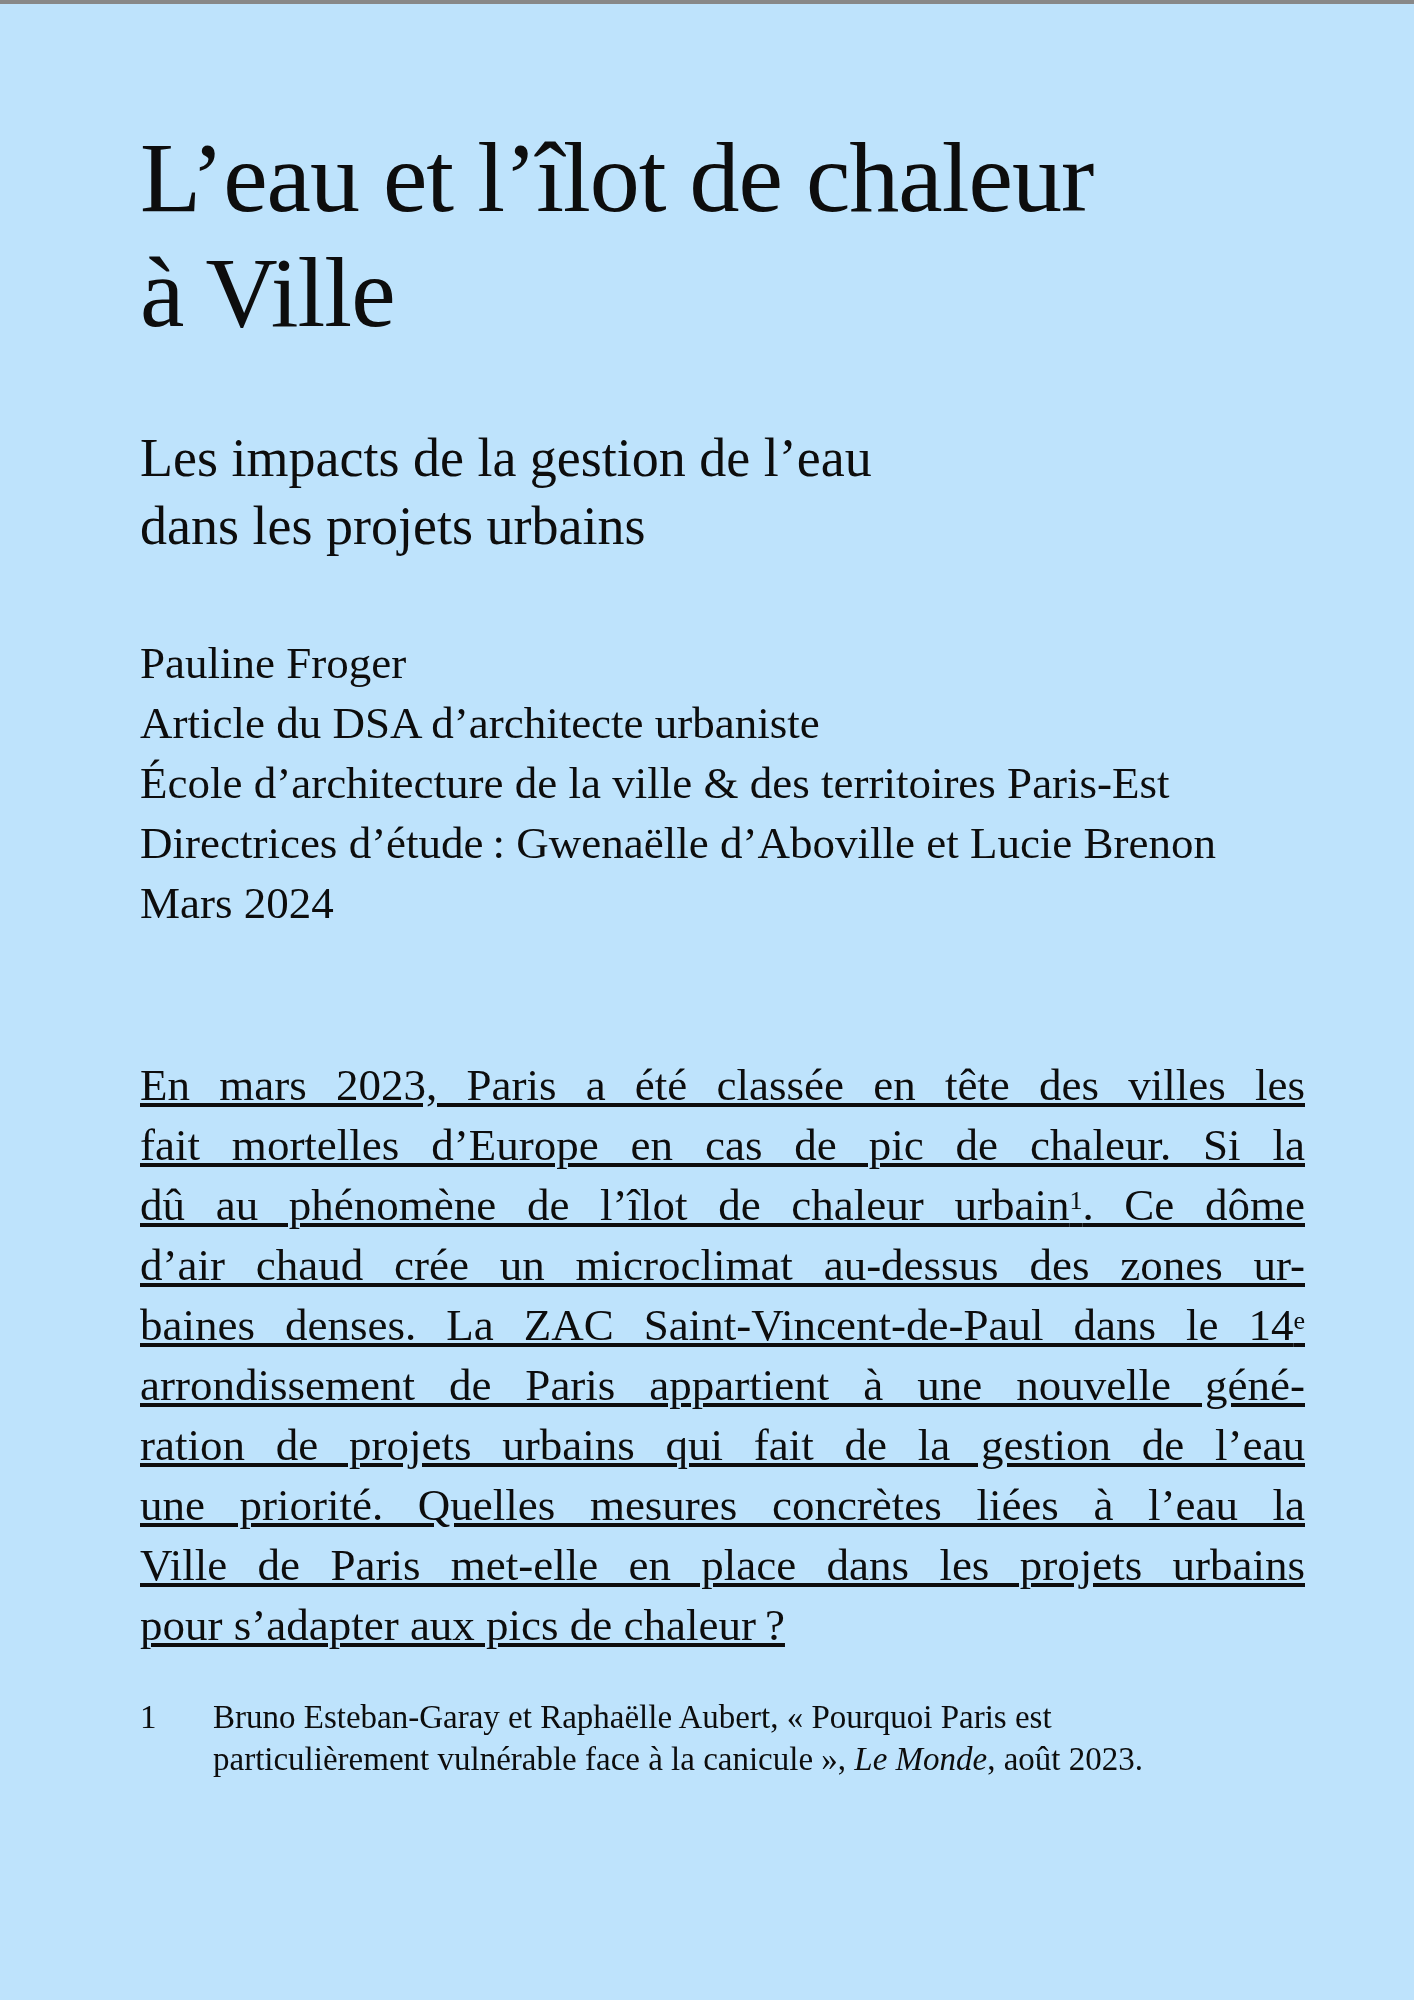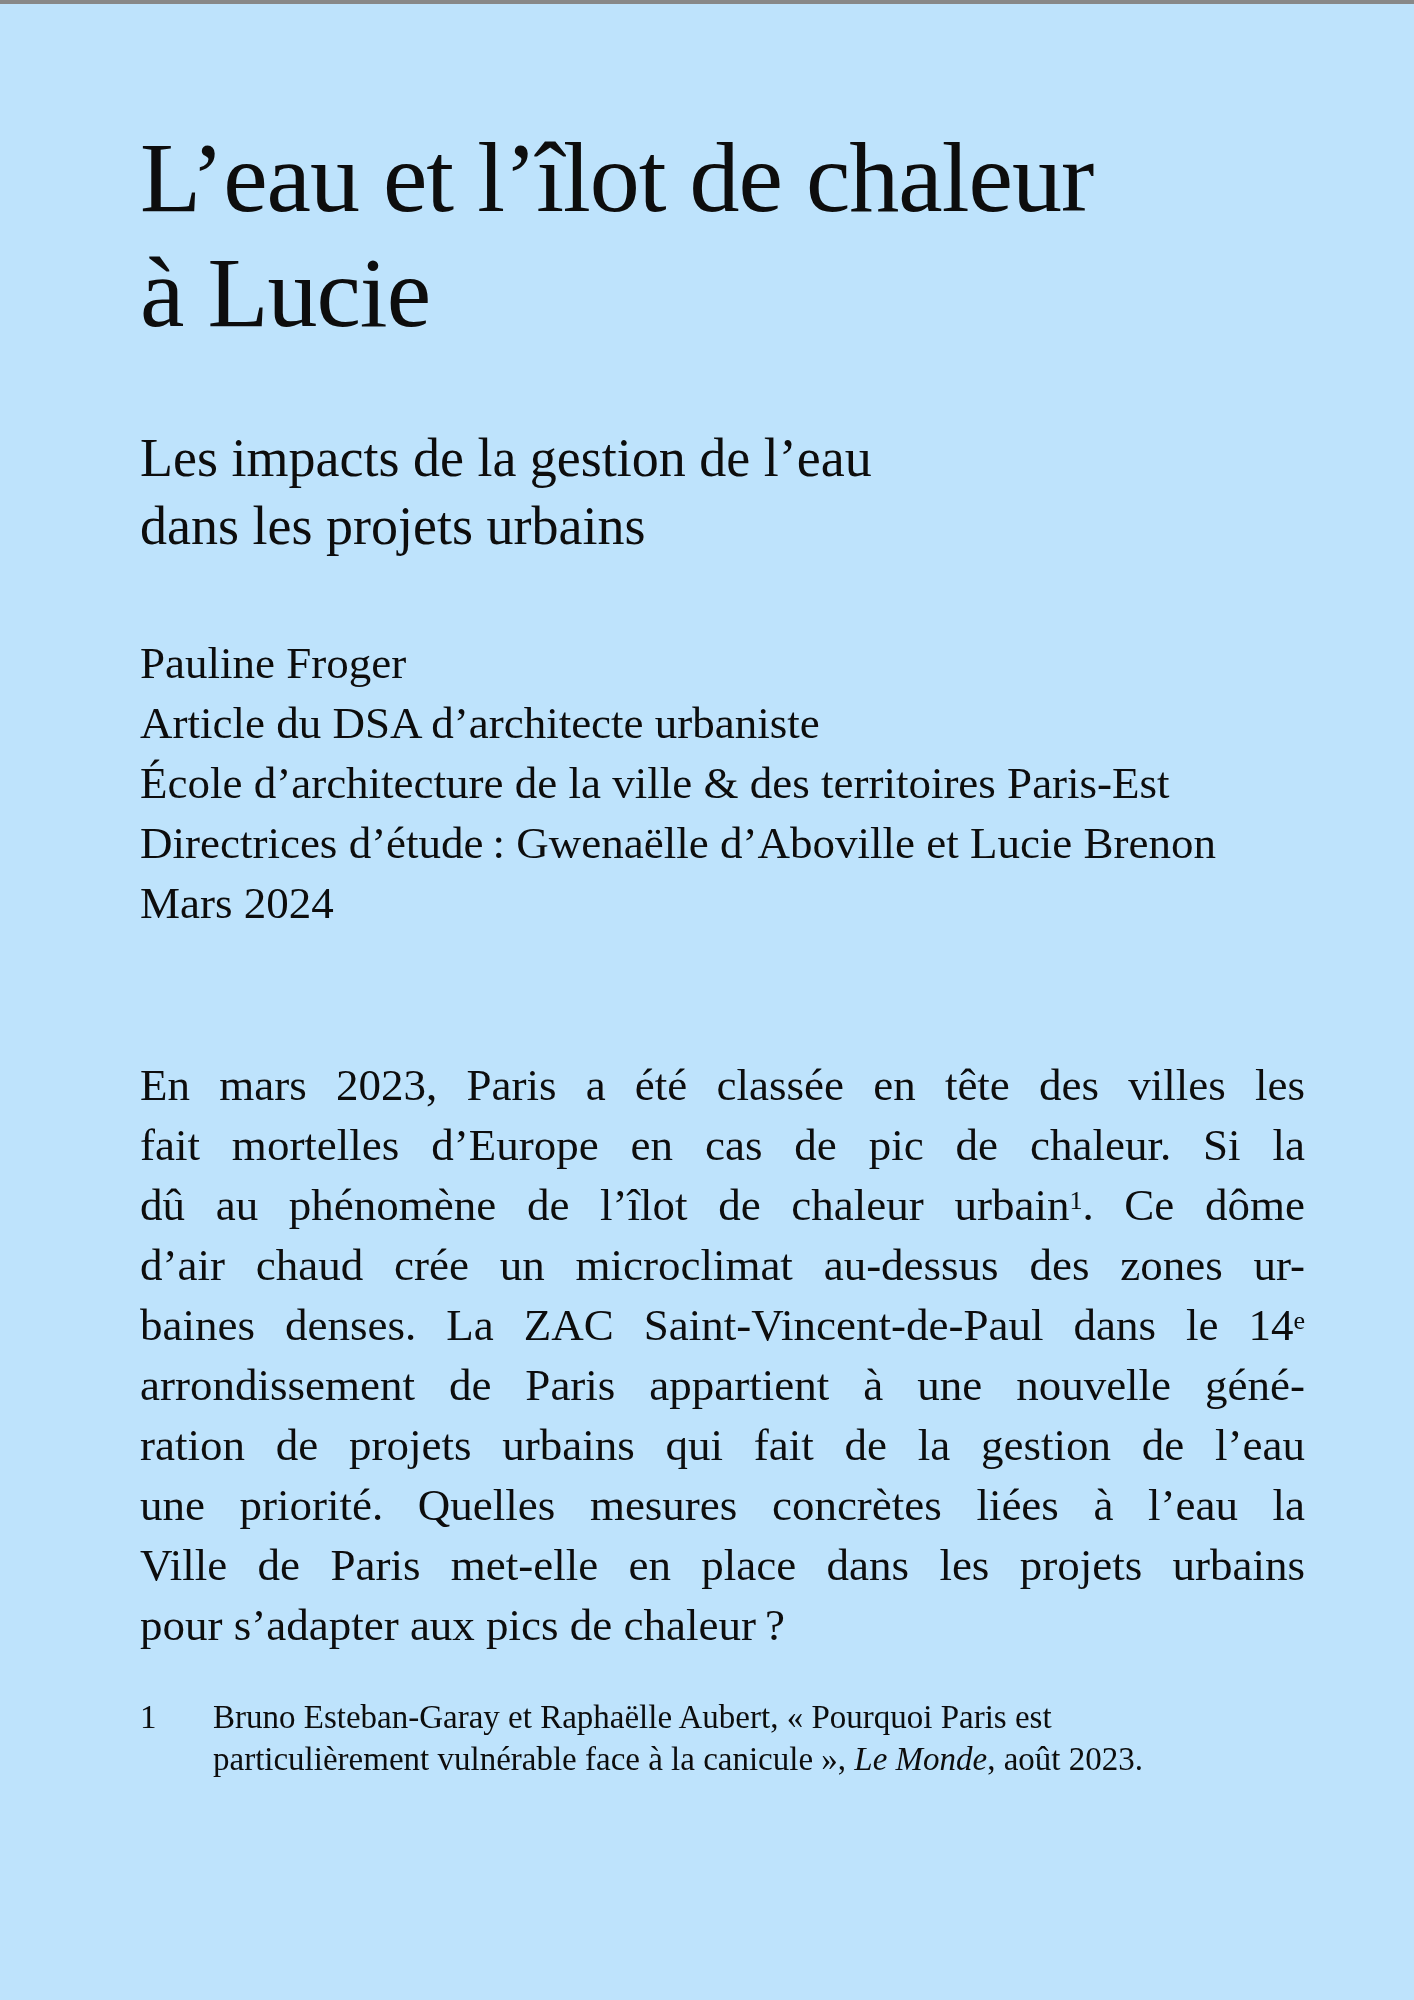--- a/index.html
+++ b/index.html
@@ -36,20 +36,21 @@
   .author{
     margin-top:73px;
     font-size:45px;
     line-height:60px;
   }
   .bodytext{
     margin-top:122px;
     width:1165px;
     font-size:45px;
     line-height:60px;
+    text-decoration:underline;
   }
   .bodytext .line{
     text-align:justify;
     text-align-last:justify;
   }
   .bodytext .line.last{
     text-align:right;
     text-align-last:left;
   }
   sup.fnref{
@@ -76,21 +77,21 @@
     font-style:italic;
   }
 </style>
 </head>
 <body>
 
 <div class="page">
 
   <h1 class="title">
       <div>L’eau et l’îlot de chaleur</div>
-      <div>à Lucie</div>
+      <div>à Ville</div>
     </h1>
 
   <h2 class="subtitle">
       <div>Les impacts de la gestion de l’eau</div>
       <div>dans les projets urbains</div>
     </h2>
 
   <div class="author">
       <div>Pauline Froger</div>
       <div>Article du DSA d’architecte urbaniste</div>

